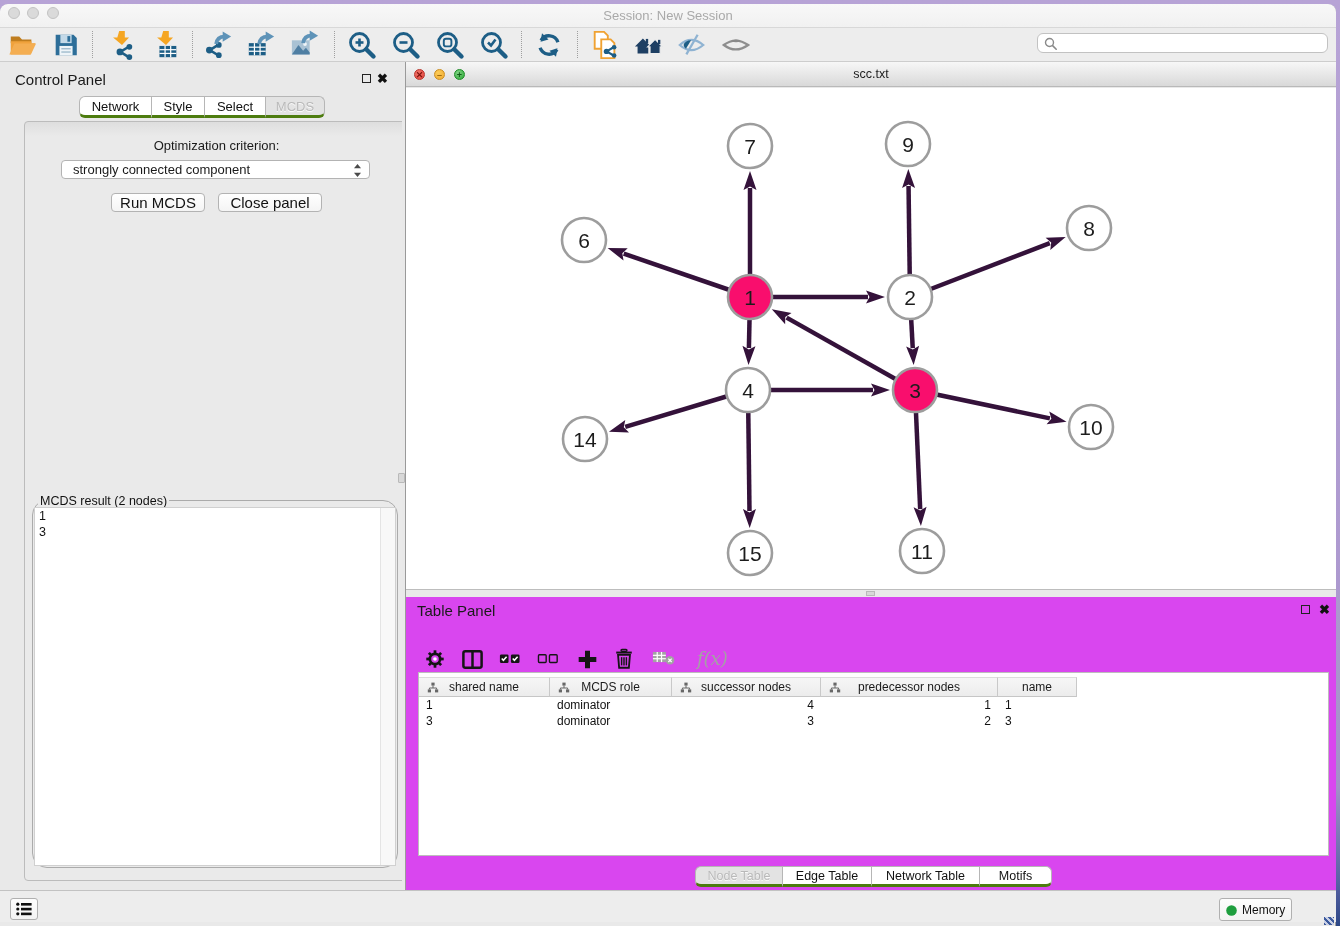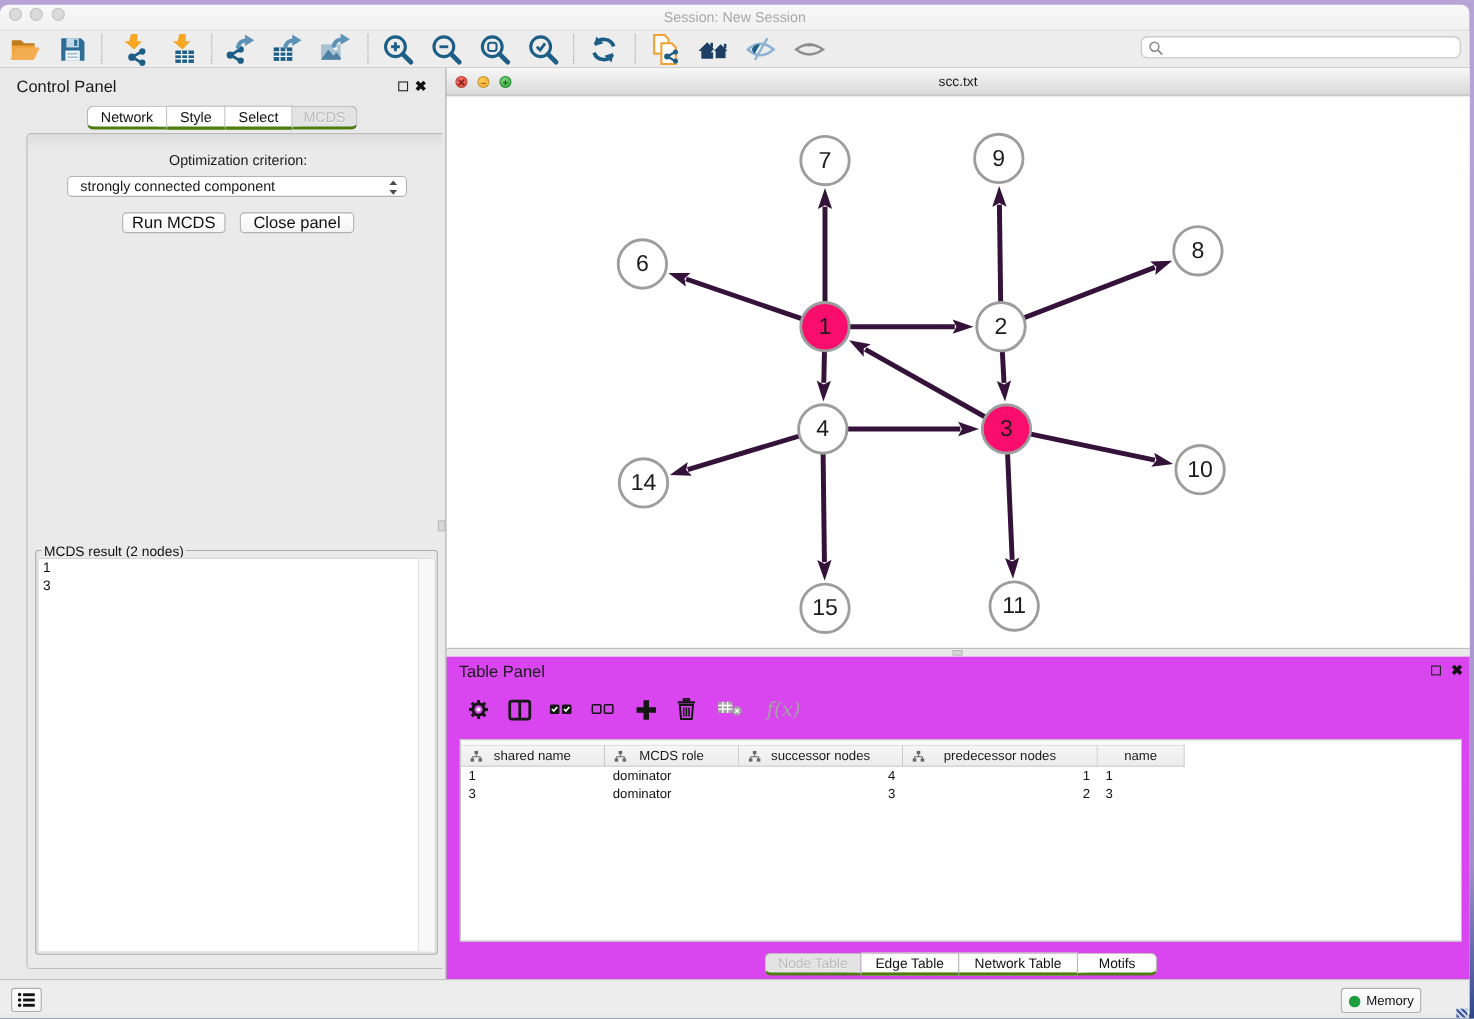--- a/index.html
+++ b/index.html
@@ -66,21 +66,21 @@
     font-size:13px; line-height:17px; padding-left:11px;
   }
   .combo .chevrons { position:absolute; right:7px; top:1px; }
   .btn {
     position:absolute; height:19px; background:linear-gradient(#ffffff,#f4f4f4);
     border:1px solid #b3b3b3; border-radius:4px; font-size:15px;
     display:flex; align-items:center; justify-content:center; color:#111;
   }
   .groupbox {
     position:absolute; left:7px; top:378px; width:366px; height:368px;
-    border:1px solid #ababab; border-radius:3px;
+    border:1px solid #ababab; border-radius:15px;
   }
   .groupbox-label {
     position:absolute; left:5px; top:-7px; background:#eaeaea; padding:0 2px;
     font-size:12.5px; color:#111;
   }
   .result-area {
     position:absolute; left:1px; top:6px; width:362px; height:359px;
     background:#fff; border:1px solid #d0d0d0;
   }
   .result-line { font-size:12.5px; line-height:16px; padding-left:4px; color:#111; }
@@ -100,21 +100,21 @@
   .traffic { position:absolute; top:7px; width:11px; height:11px; border-radius:50%; }
   .traffic span { position:absolute; width:100%; text-align:center; font-size:9px; line-height:11px; font-weight:bold; }
   .net-title { position:absolute; width:100%; text-align:center; top:5px; font-size:12.5px; color:#1c1c1c; }
   .canvas { position:absolute; left:0; top:26px; width:930px; height:501px; background:#fff; }
   .hsplit { position:absolute; left:0; top:527px; width:930px; height:8px; background:#e9e9e9;
     border-top:1px solid #bdbdbd; }
   .hsplit-handle { position:absolute; left:460px; top:1px; width:9px; height:5px;
     background:#d8d8d8; border:1px solid #b9b9b9; }
   
   .table-panel { position:absolute; left:0; top:535px; width:930px; height:293px; background:#d946ef; }
-  .tp-toolbar-icon { position:absolute; top:2px;text-decoration:underline; }
+  .tp-toolbar-icon { position:absolute; top:16px;text-decoration:underline; }
   .cytable { position:absolute; left:12px; top:75px; width:911px; height:184px;
     background:#fff; border:1px solid #bdbdbd; }
   .cytable-header { position:absolute; left:0; top:4px; height:20px; display:flex; }
   .col-head {
     position:relative; height:20px; background:linear-gradient(#f6f6f6,#ececec);
     border-bottom:1px solid #c6c6c6; border-right:1px solid #c9c9c9; border-top:1px solid #dcdcdc;
     font-size:12px; color:#1a1a1a;
     display:flex; align-items:center; justify-content:center;
   }
   .col-head svg { position:absolute; left:8px; top:4px; }

